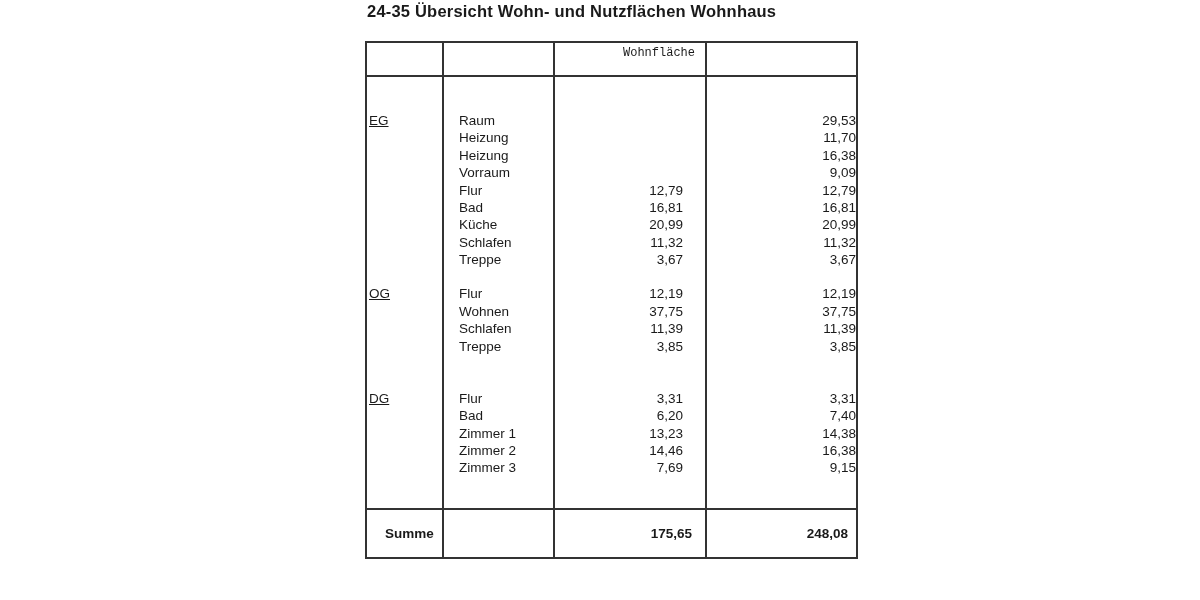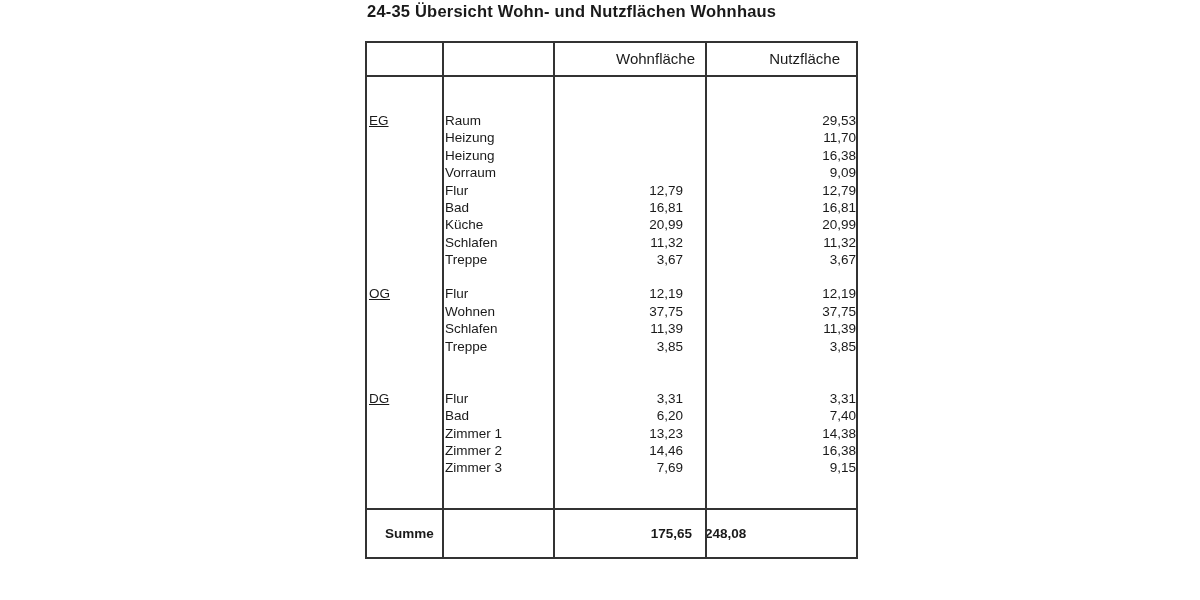--- a/index.html
+++ b/index.html
@@ -42,23 +42,24 @@
   .d1{left:75px;}
   .d2{left:186px;}
   .d3{left:338px;}
   .grid-row{
     display:grid;
     grid-template-columns:75px 111px 152px 1fr;
   }
   .header-row{
     height:34px;
     border-bottom:2px solid var(--border);
-    font-size:15px;
+    font-size:12px;
     line-height:18px;
-    padding-top:7px;
+    padding-top:1px;
+    font-family:Liberation Mono, monospace;
   }
   .header-row .c2{text-align:right;padding-right:10px;}
   .header-row .c3{text-align:right;padding-right:16px;}
   .tbody{
     height:431px;
     padding-top:35px;
     font-size:13.5px;
     overflow:hidden;
   }
   .section{display:block;}
@@ -66,52 +67,51 @@
   .section.sec-2{margin-top:35px;}
   .row{
     display:grid;
     grid-template-columns:75px 111px 152px 1fr;
     height:17.38px;
     line-height:17.38px;
     white-space:nowrap;
   }
   .cell{overflow:hidden;}
   .row .c0{padding-left:2px;text-decoration:underline;}
-  .row .c1{padding-left:3px;}
+  .row .c1{padding-left:17px;}
   .row .c2{text-align:right;padding-right:22px;}
   .row .c3{text-align:right;}
   .summe-row{
     height:49px;
     border-top:2px solid var(--border);
     align-items:center;
     font-weight:bold;
     font-size:13.5px;
   }
   .summe-row .c0{padding-left:18px;}
   .summe-row .c2{text-align:right;padding-right:13px;}
-  .summe-row .c3{text-align:left;padding-right:31px;}
+  .summe-row .c3{text-align:right;padding-right:8px;}
 </style>
 </head>
 <body>
 
 <div class="page">
 
   <div class="title">24-35 Übersicht Wohn- und Nutzflächen Wohnhaus</div>
 
   <div class="sheet-table">
 
     <div class="vdiv d1"></div>
     <div class="vdiv d2"></div>
     <div class="vdiv d3"></div>
 
     <div class="grid-row header-row">
       <div class="cell c0"></div>
       <div class="cell c1"></div>
       <div class="cell c2">Wohnfläche</div>
-      <div class="cell c3">Nutzfläche</div>
     </div>
 
     <div class="tbody">
         <div class="section sec-0">
           <div class="row">
             <div class="cell c0">EG</div>
             <div class="cell c1">Raum</div>
             <div class="cell c2"></div>
             <div class="cell c3">29,53</div>
           </div>

